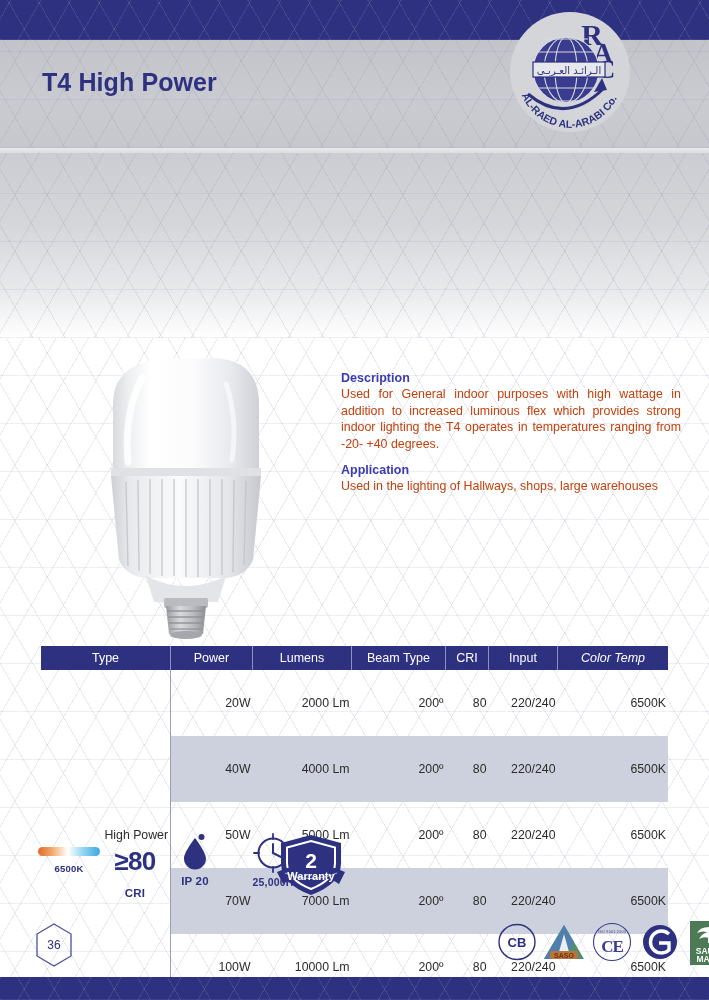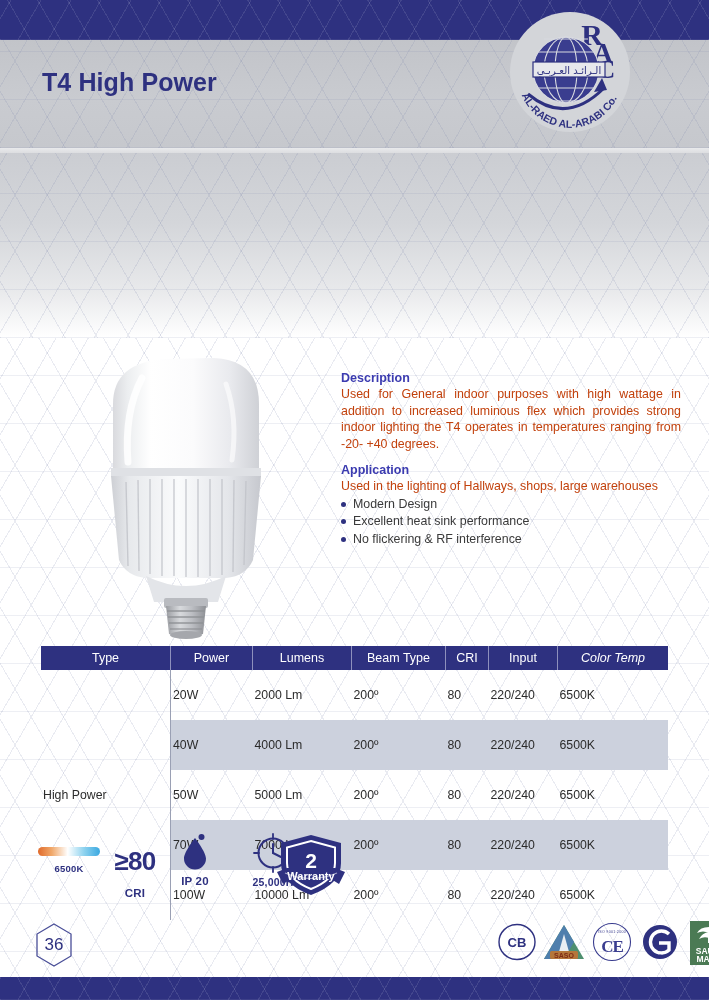--- a/index.html
+++ b/index.html
@@ -110,21 +110,21 @@
     border-collapse: collapse;
     font-size: 12px;
   }
   .spec-table thead th {
     background: #2e3180; color: #fff; font-weight: normal;
     font-size: 12.5px; padding: 5px 2px; text-align: center;
     border-right: 1px solid #8e90bd;
   }
   .spec-table thead th:last-child { border-right: none; font-style: italic; }
   .spec-table tbody td {
-    text-align: left; padding: 18px 2px; color: #2b2b2b;
+    text-align: right; padding: 26px 2px; color: #2b2b2b;
     font-size: 12.3px;
   }
   .spec-table tbody tr.alt td { background: #ccd1dd; }
   .spec-table td.typecell {
     border-right: 1px solid #9aa0b4;
     background: transparent !important;
     color: #2b2b2b; font-size: 12.3px;
   }
 
   
@@ -136,21 +136,21 @@
   .icon-cap { font-size: 11.5px; letter-spacing: .2px; margin-top: 2px; }
 
   
   .pagenum {
     position: absolute; left: 34px; top: 922px;
     width: 40px; height: 46px;
   }
   .pagenum-text {
     position: absolute; inset: 0;
     display: flex; align-items: center; justify-content: center;
-    font-size: 17px; color: #2e3180; font-weight: normal;
+    font-size: 12px; color: #2e3180; font-weight: normal;
   }
 
   
   .certs { position: absolute; left: 497px; top: 921px; height: 44px; }
   .cert { position: absolute; top: 0; }
 
   
   .bottomband {
     position: absolute; bottom: 0; left: 0;
     width: 709px; height: 23px;
@@ -282,25 +282,20 @@
     <ellipse cx="100" cy="283" rx="16" ry="4" fill="#a5a7ac"></ellipse>
   </svg>
 
   <div class="infocol">
     <p class="sec-head">Description</p>
     <p class="sec-body">Used for General indoor purposes with high wattage in addition to increased luminous flex which provides strong indoor lighting the T4 operates in temperatures ranging from -20- +40 degrees.</p>
 
     <p class="sec-head app">Application</p>
     <p class="sec-body left">Used in the lighting of Hallways, shops, large warehouses</p>
 
-    <ul class="features">
-      <li>Modern Design</li>
-      <li>Excellent heat sink performance</li>
-      <li>No flickering &amp; RF interference</li>
-    </ul>
   </div>
 
   <table class="spec-table">
     <thead>
       <tr>
         <th style="width:125px">Type</th>
         <th style="width:77px">Power</th>
         <th style="width:94px">Lumens</th>
         <th style="width:89px">Beam Type</th>
         <th style="width:38px">CRI</th>

